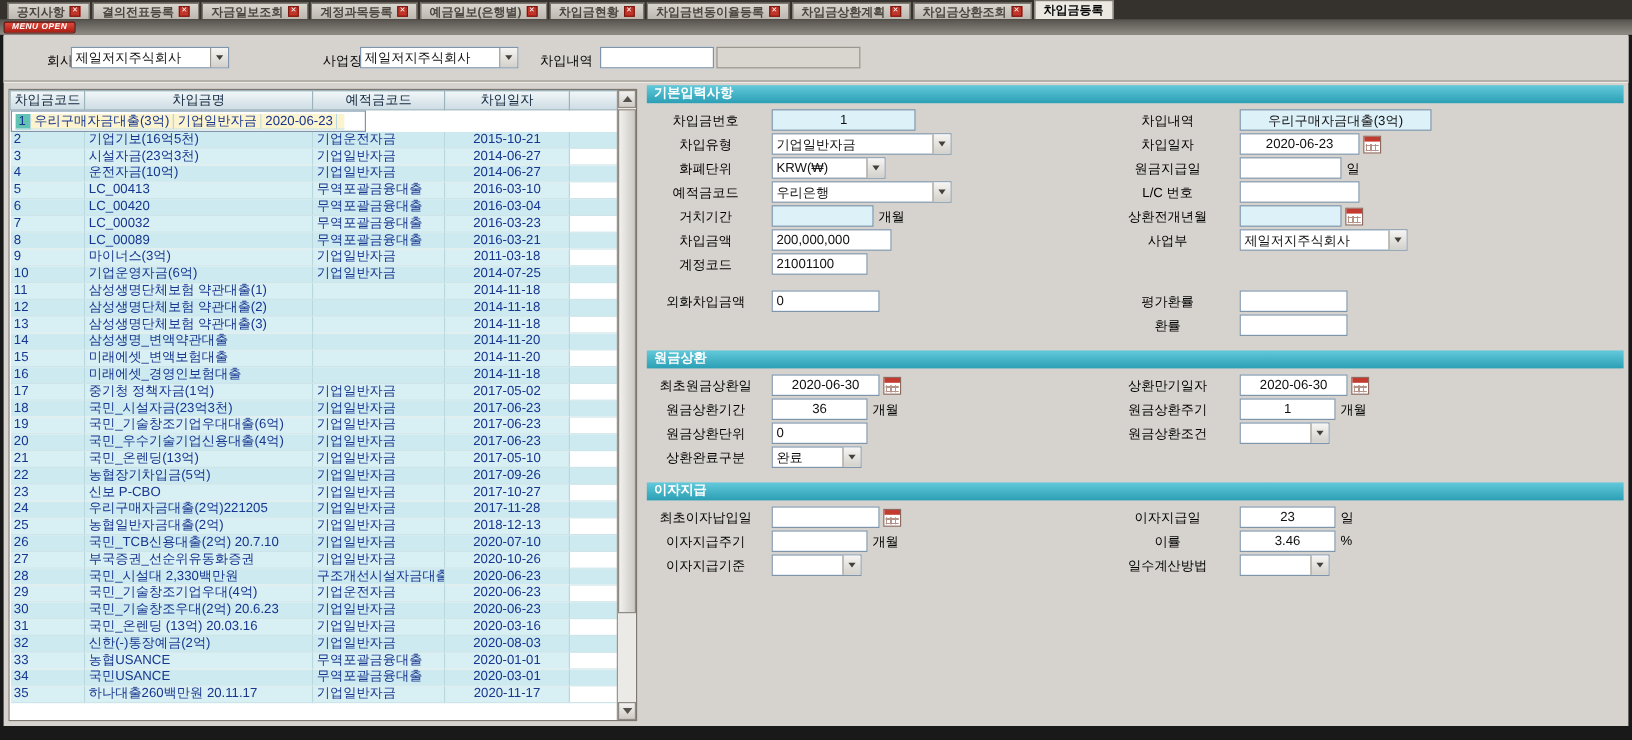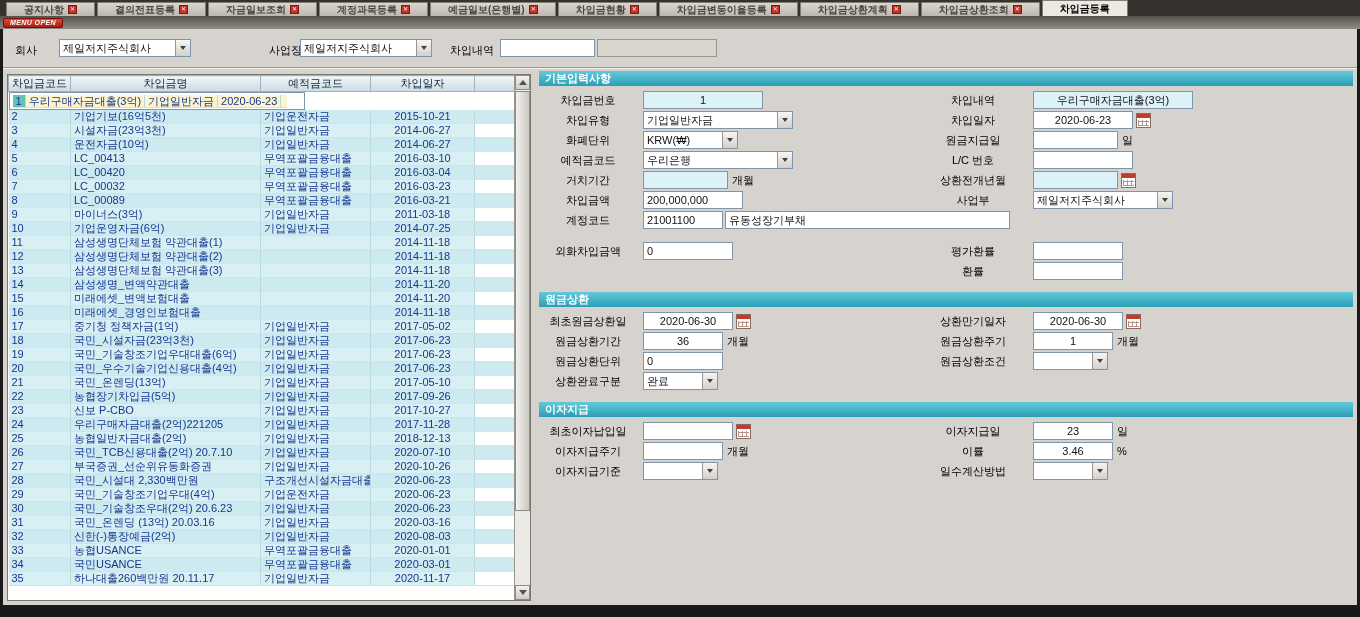--- a/index.html
+++ b/index.html
@@ -3,21 +3,21 @@
 <meta charset="utf-8">
 <style>
   * { margin:0; padding:0; box-sizing:border-box; }
   html,body { width:1360px; height:617px; overflow:hidden; }
   body { font-family:"Liberation Sans","DejaVu Sans",sans-serif; font-size:11px; background:#191919; }
   .app { position:relative; width:1360px; height:617px; background:#191919; }
 
   
   .tabbar { position:absolute; top:0; left:0; right:0; height:16px; background:#35322d;
             display:flex; align-items:flex-end; padding-left:6px; gap:2px; }
-  .tab { height:14px; display:inline-flex; align-items:center; padding:0 17px;
+  .tab { height:14px; display:inline-flex; align-items:center; padding:0 7px;
          background:linear-gradient(180deg,#d9d6cf,#bcb8b0); border:1px solid #817d75; border-bottom:none;
          font-size:10px; font-weight:bold; color:#4a463f; white-space:nowrap; cursor:default; }
   .tab.active { height:16px; background:#ece9e3; color:#000; }
   .tab-close { width:9px; height:9px; margin-left:4px; background:#c13428; border:1px solid #7c1810;
                color:#fff; font-size:6px; line-height:7px; text-align:center; }
 
   
   .menustrip { position:absolute; top:16px; left:0; right:0; height:13px;
                background:linear-gradient(180deg,#55524d,#8f8c86); }
   .menu-open { position:absolute; top:2px; left:3px; height:10px; padding:0 6px;
@@ -139,21 +139,21 @@
       </div>
     </div>
 
   <div class="menustrip">
     <span class="menu-open">MENU OPEN</span>
   </div>
 
   <div class="main">
 
     <div class="toolbar">
-      <span class="tb-label" style="left:12px">회사</span>
+      <span class="tb-label" style="left:36px">회사</span>
       <div class="sel w132 tb-ctrl" style="left:56px">
         <span>제일저지주식회사</span>
         <span class="sel-arrow"></span>
       </div>
       <span class="tb-label" style="left:266px">사업장</span>
       <div class="sel w132 tb-ctrl" style="left:297px">
         <span>제일저지주식회사</span>
         <span class="sel-arrow"></span>
       </div>
       <span class="tb-label" style="left:447px">차입내역</span>
@@ -518,21 +518,20 @@
               <span>제일저지주식회사</span>
               <span class="sel-arrow"></span>
             </div>
           </div>
         </div>
 
         <div class="frow">
           <div class="fcell left">
             <span class="flabel">계정코드</span>
             <input class="inp w80" value="21001100" style="">
-            <input class="inp w285" style="margin-left: 2px;" value="유동성장기부채">
           </div>
         </div>
       </div>
 
       <div class="section">
 
         <div class="frow">
           <div class="fcell left">
             <span class="flabel">외화차입금액</span>
             <input class="inp ar w90" value="0" style="">

